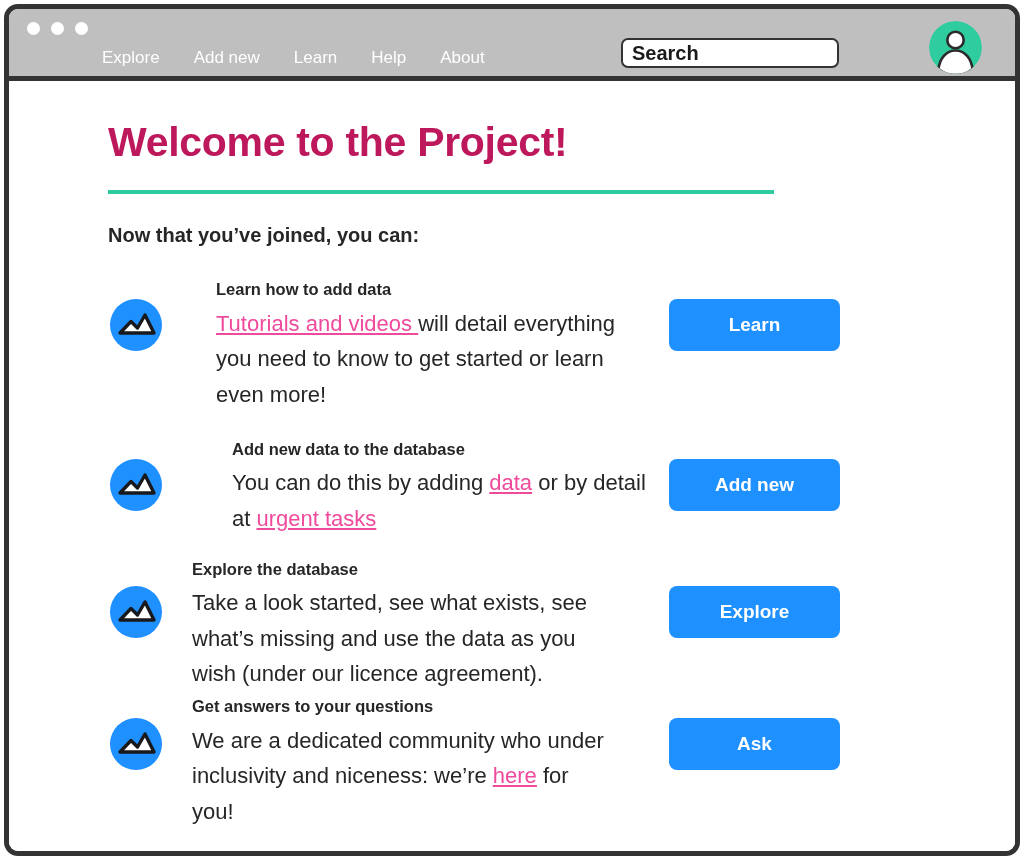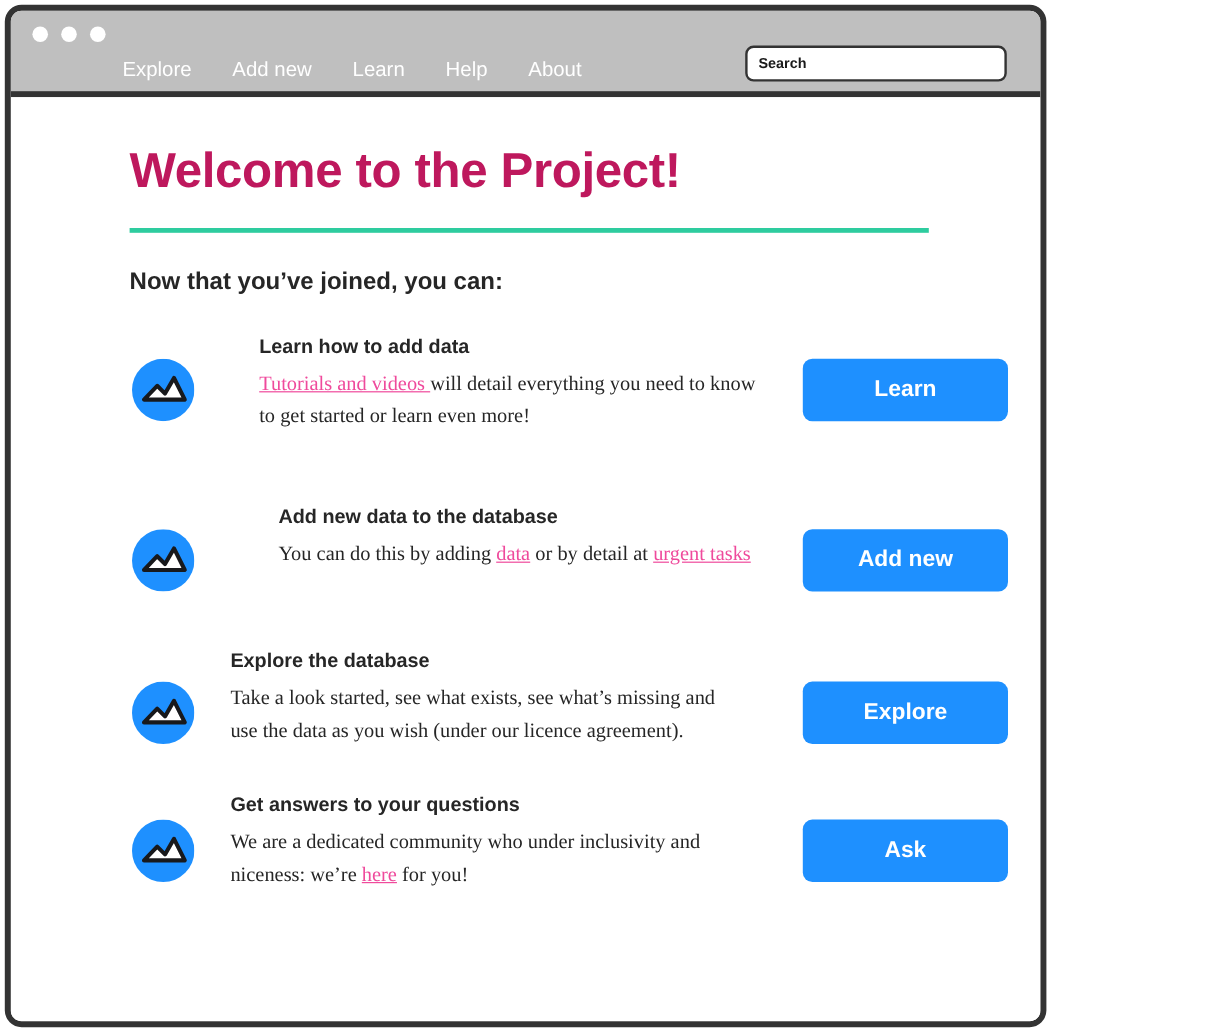--- a/index.html
+++ b/index.html
@@ -10,21 +10,21 @@
     overflow: hidden;
     background: #ffffff;
     font-family: "Liberation Sans", sans-serif;
   }
 
   
   #browser-window {
     position: absolute;
     left: 4px;
     top: 4px;
-    width: 868px;
+    width: 1016px;
     height: 852px;
     border: 5px solid #333333;
     border-radius: 14px;
     background: #ffffff;
     overflow: hidden;
     display: flex;
     flex-direction: column;
   }
 
   
@@ -77,21 +77,21 @@
     border-radius: 7px;
     display: flex;
     align-items: center;
     padding: 0 0 0 9px;
   }
   #search-input {
     border: none;
     outline: none;
     background: transparent;
     font-family: "Liberation Sans", sans-serif;
-    font-size: 12px;
+    font-size: 20px;
     font-weight: bold;
     color: #a16207;
     width: 100%;
     padding: 0;
   }
   #search-input::placeholder { color: #1a1a1a; opacity: 1; font-weight: bold; }
 
   #avatar {
     position: absolute;
     left: 920px;
@@ -158,24 +158,23 @@
     padding-top: 2px;
   }
   .feature-title {
     font-size: 16.5px;
     font-weight: bold;
     color: #262626;
     margin-bottom: 6px;
     line-height: 1.25;
   }
   .feature-desc {
-    font-size: 17px;
+    font-size: 22px;
     color: #262626;
     line-height: 1.62;
-    font-family: Liberation Serif, serif;
   }
   .link {
     color: #ef4a9c;
     text-decoration: underline;
     text-decoration-color: #ef4a9c;
     cursor: pointer;
   }
 
   .feature-action {
     position: absolute;

